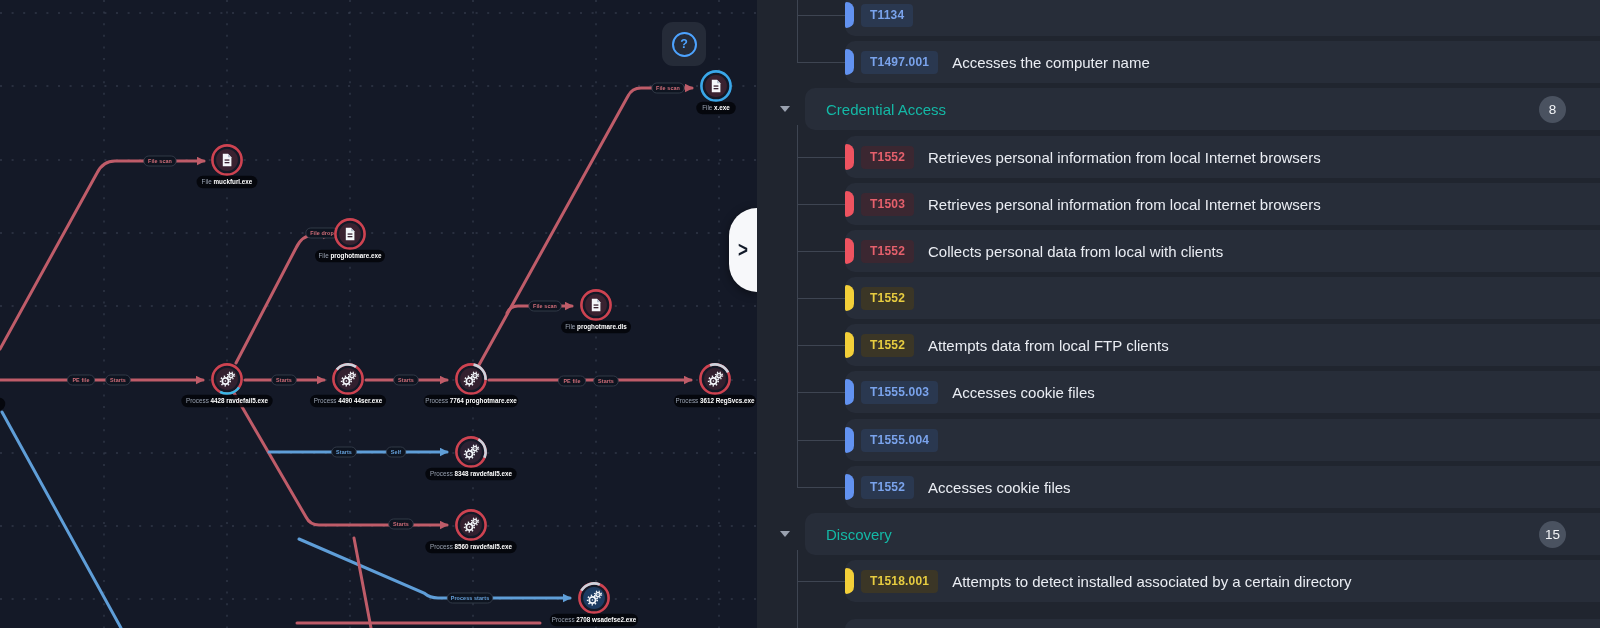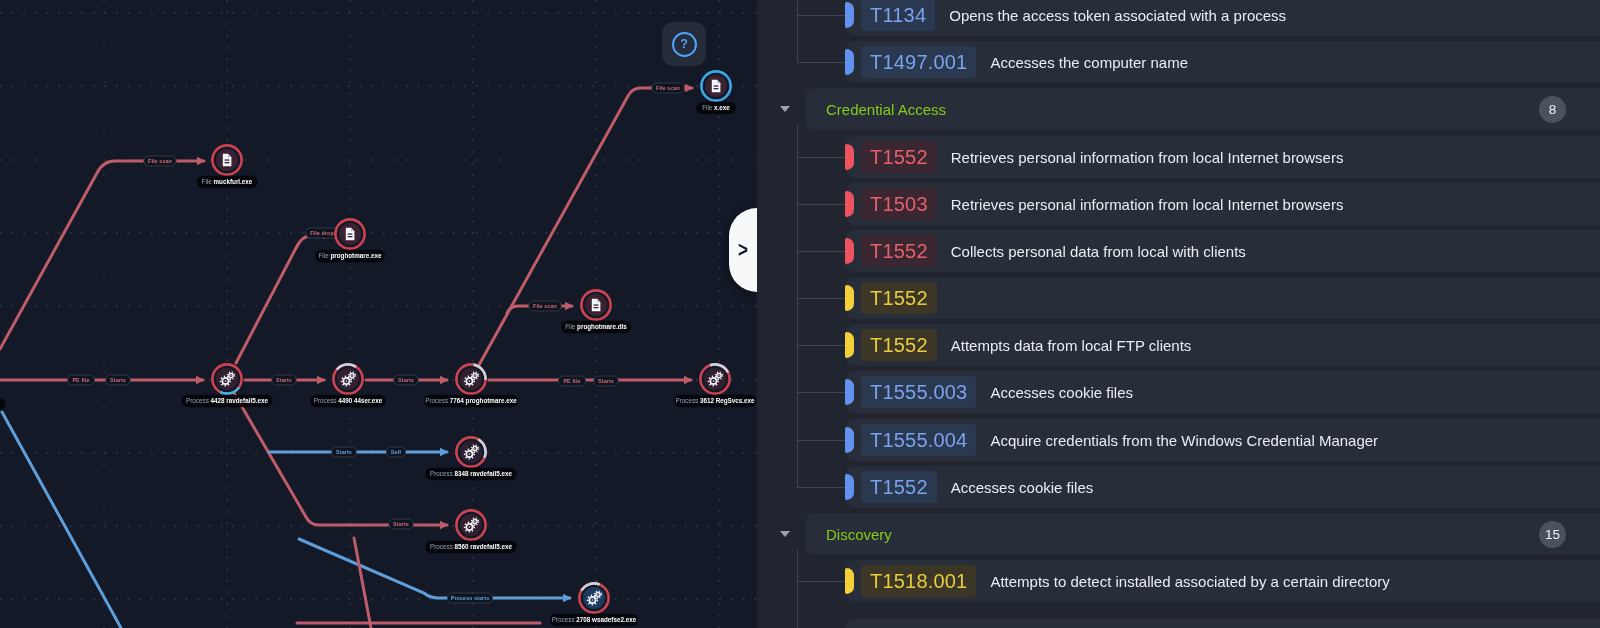--- a/index.html
+++ b/index.html
@@ -21,29 +21,29 @@
   .expand-tab span{font-size:17px;font-weight:bold;color:#121a28;transform:scaleY(1.35);}
 
   
   #panel{position:absolute;left:757px;top:0;width:843px;height:628px;background:#20252f;overflow:hidden;}
   .tl{position:absolute;left:40px;width:1px;background:#3e4552;}
   .tb{position:absolute;left:40px;width:48px;height:1px;background:#3e4552;}
   .tri{position:absolute;left:23px;width:0;height:0;border-left:5.5px solid transparent;
        border-right:5.5px solid transparent;border-top:6.5px solid #9aa2b0;}
   .section{position:absolute;left:48px;right:-24px;height:42px;background:#272d39;
            border-radius:10px;display:flex;align-items:center;cursor:pointer;}
-  .slabel{margin-left:21px;font-size:15px;color:#84cc16;}
+  .slabel{margin-left:21px;font-size:15px;color:#14b8a6;}
   .count{position:absolute;right:58px;top:7.5px;min-width:27px;height:27px;border-radius:14px;
          background:#4a5260;color:#f3f5f8;font-size:13.5px;display:flex;align-items:center;
          justify-content:center;padding:0 3px;box-sizing:border-box;}
   .row{position:absolute;left:88px;right:-24px;height:42px;background:#272d39;
        border-radius:10px;display:flex;align-items:center;cursor:pointer;}
   .sev{position:absolute;left:0;top:8px;width:9px;height:26px;border-radius:2px 9px 9px 2px;}
-  .tid{margin-left:16px;padding:4.5px 9px;border-radius:4px;font-size:20px;
-       font-weight:400;letter-spacing:.2px;white-space:nowrap;text-align:right;}
+  .tid{margin-left:16px;padding:4.5px 9px;border-radius:4px;font-size:12px;
+       font-weight:700;letter-spacing:.2px;white-space:nowrap;text-align:right;}
   .desc{margin-left:14px;font-size:15px;color:#eaedf3;white-space:nowrap;}
 </style>
 </head>
 <body>
 
 <div id="stage">
 
   <div id="graph-area">
     <svg id="graph-svg" width="757" height="628" viewBox="0 0 757 628">
         <defs>
@@ -350,21 +350,20 @@
       <div class="tb" style="top: 298px;"></div>
       <div class="tb" style="top: 345px;"></div>
       <div class="tb" style="top: 392px;"></div>
       <div class="tb" style="top: 440px;"></div>
       <div class="tb" style="top: 487px;"></div>
       <div class="tl" style="top: 550px; height: 78px;"></div>
       <div class="tb" style="top: 581px;"></div>
       <div class="row" style="top: -6px;">
         <span class="sev" style="background: rgb(98, 146, 240);"></span>
         <span class="tid" style="background: rgb(42, 56, 80); color: rgb(122, 163, 236);">T1134</span>
-        <span class="desc">Opens the access token associated with a process</span>
       </div>
       <div class="row" style="top: 41px;">
         <span class="sev" style="background: rgb(98, 146, 240);"></span>
         <span class="tid" style="background: rgb(42, 56, 80); color: rgb(122, 163, 236);">T1497.001</span>
         <span class="desc">Accesses the computer name</span>
       </div>
       <div class="tri" style="top: 106px;"></div>
       <div class="section" style="top: 88px;">
         <span class="slabel">Credential Access</span>
         <span class="count">8</span>
@@ -394,21 +393,20 @@
         <span class="desc">Attempts data from local FTP clients</span>
       </div>
       <div class="row" style="top: 371px;">
         <span class="sev" style="background: rgb(98, 146, 240);"></span>
         <span class="tid" style="background: rgb(42, 56, 80); color: rgb(122, 163, 236);">T1555.003</span>
         <span class="desc">Accesses cookie files</span>
       </div>
       <div class="row" style="top: 419px;">
         <span class="sev" style="background: rgb(98, 146, 240);"></span>
         <span class="tid" style="background: rgb(42, 56, 80); color: rgb(122, 163, 236);">T1555.004</span>
-        <span class="desc">Acquire credentials from the Windows Credential Manager</span>
       </div>
       <div class="row" style="top: 466px;">
         <span class="sev" style="background: rgb(98, 146, 240);"></span>
         <span class="tid" style="background: rgb(42, 56, 80); color: rgb(122, 163, 236);">T1552</span>
         <span class="desc">Accesses cookie files</span>
       </div>
       <div class="tri" style="top: 531px;"></div>
       <div class="section" style="top: 513px;">
         <span class="slabel">Discovery</span>
         <span class="count">15</span>

